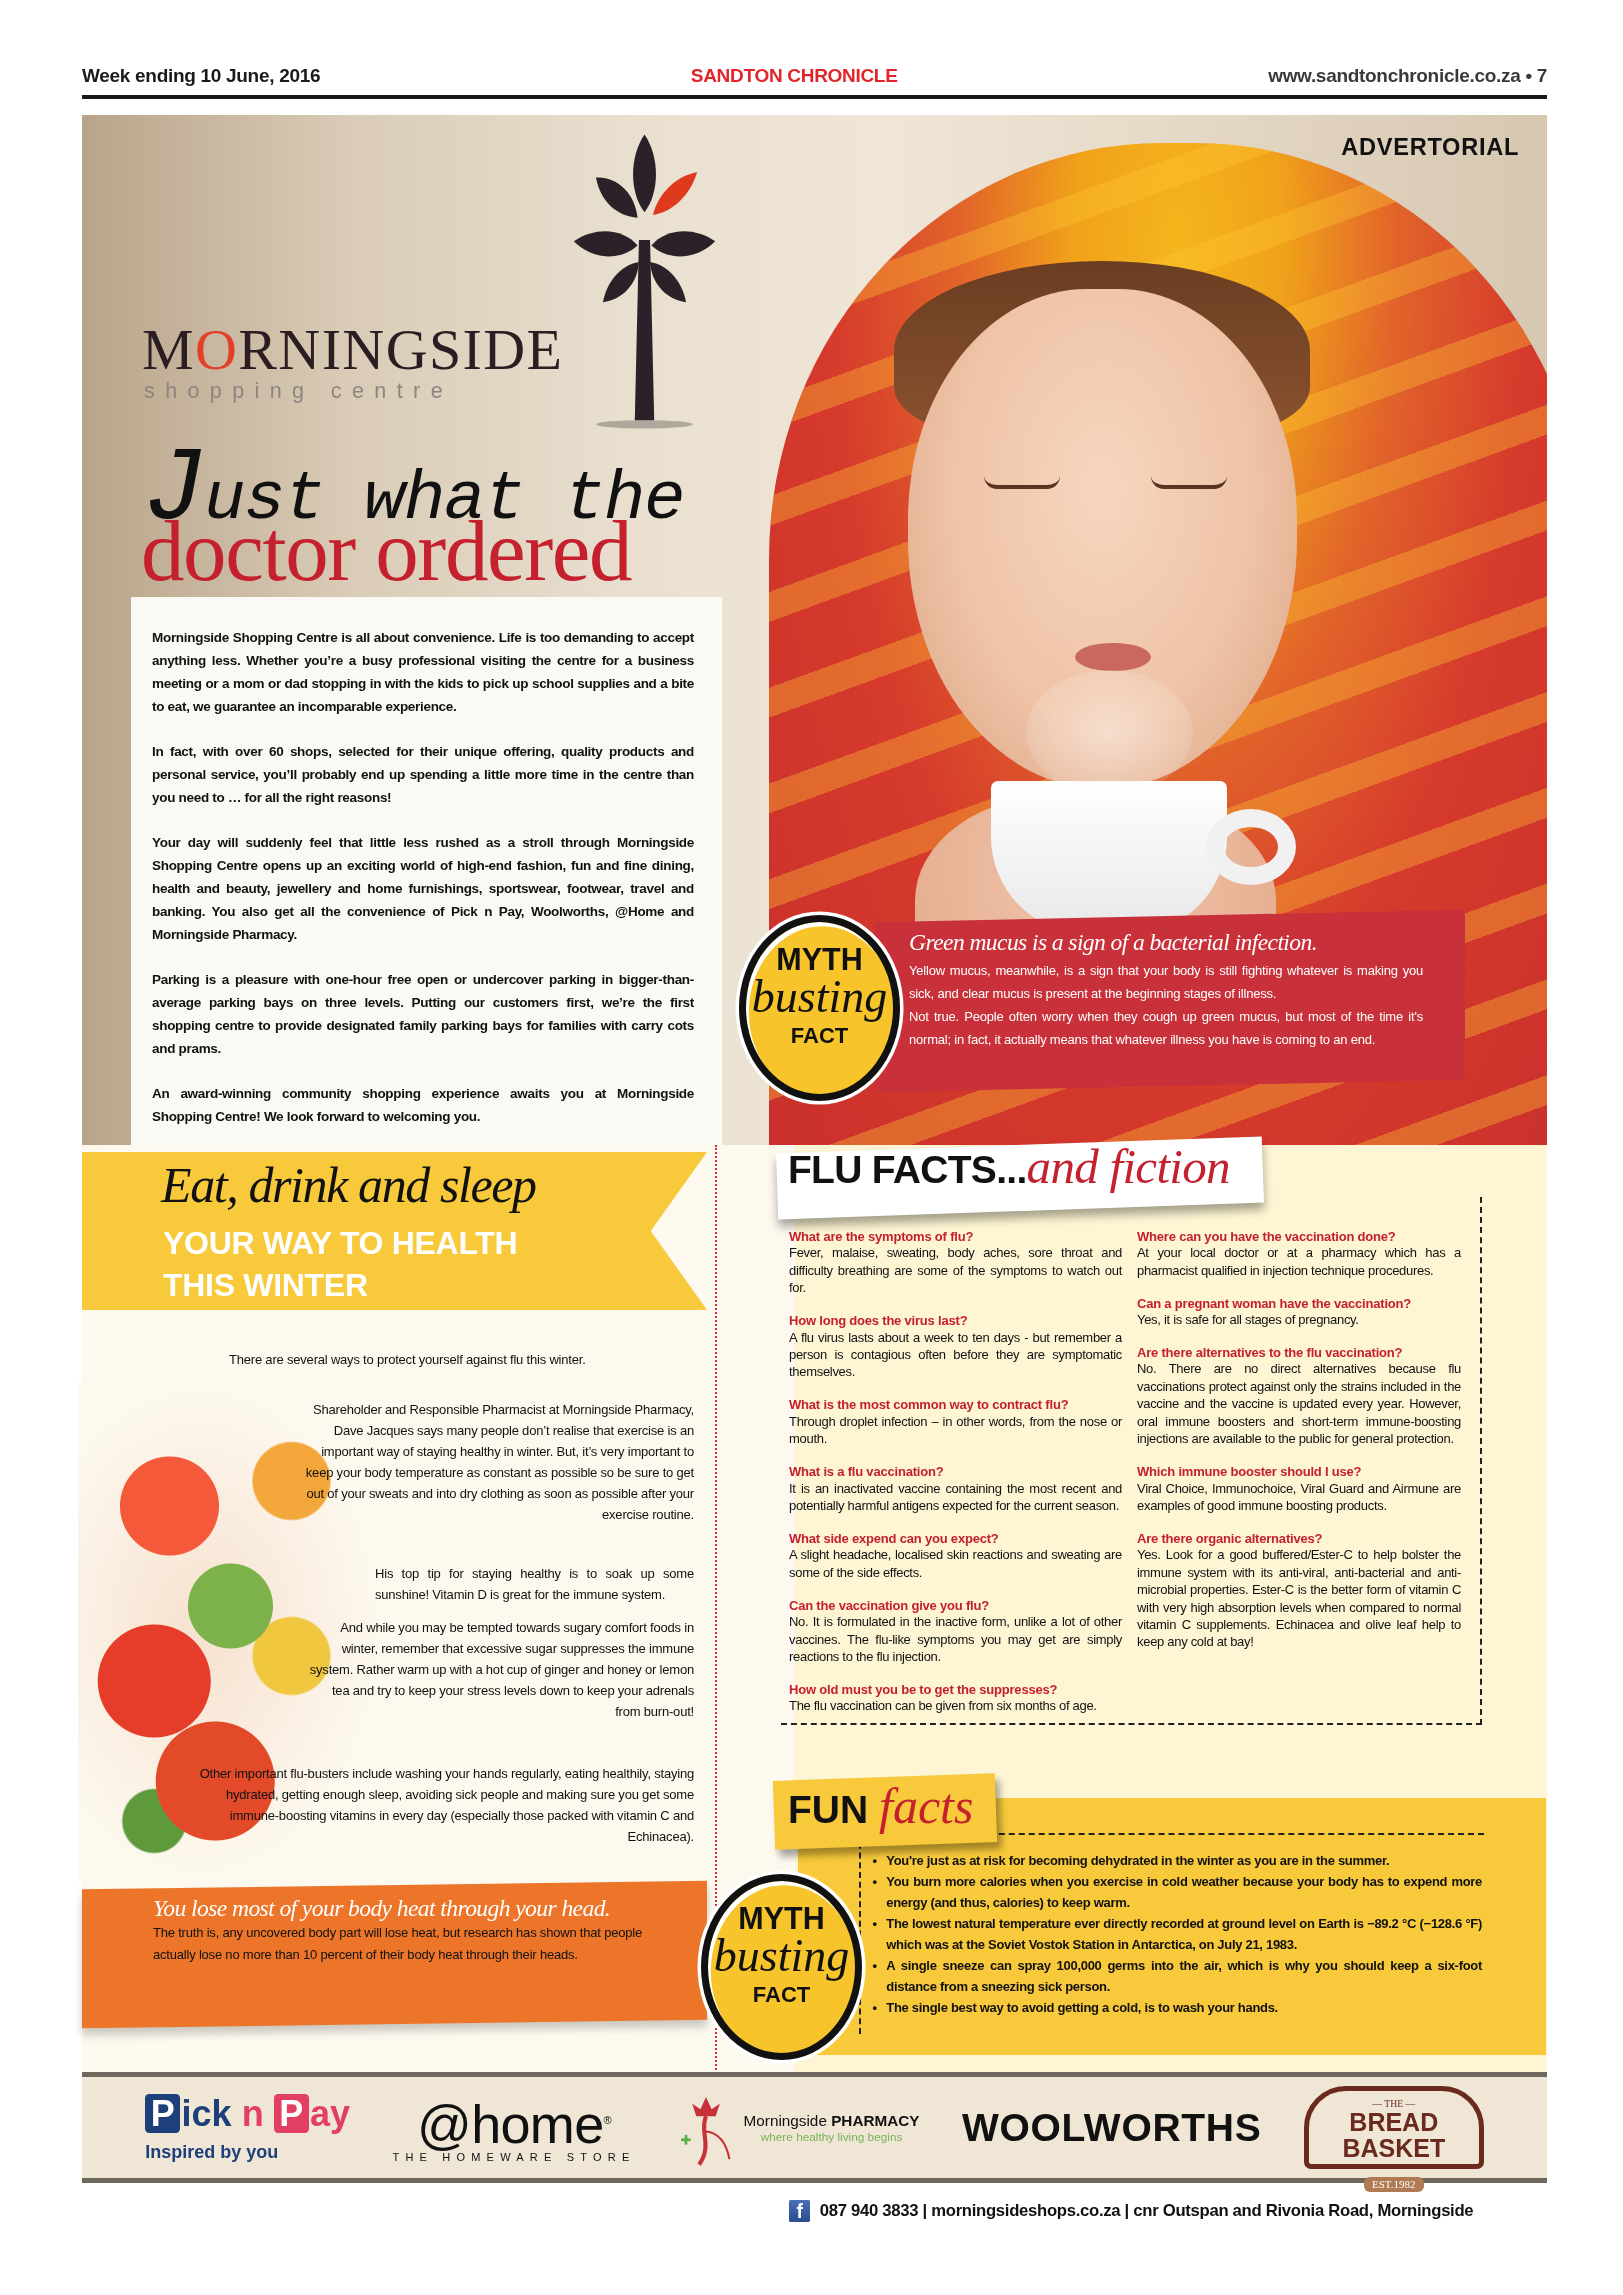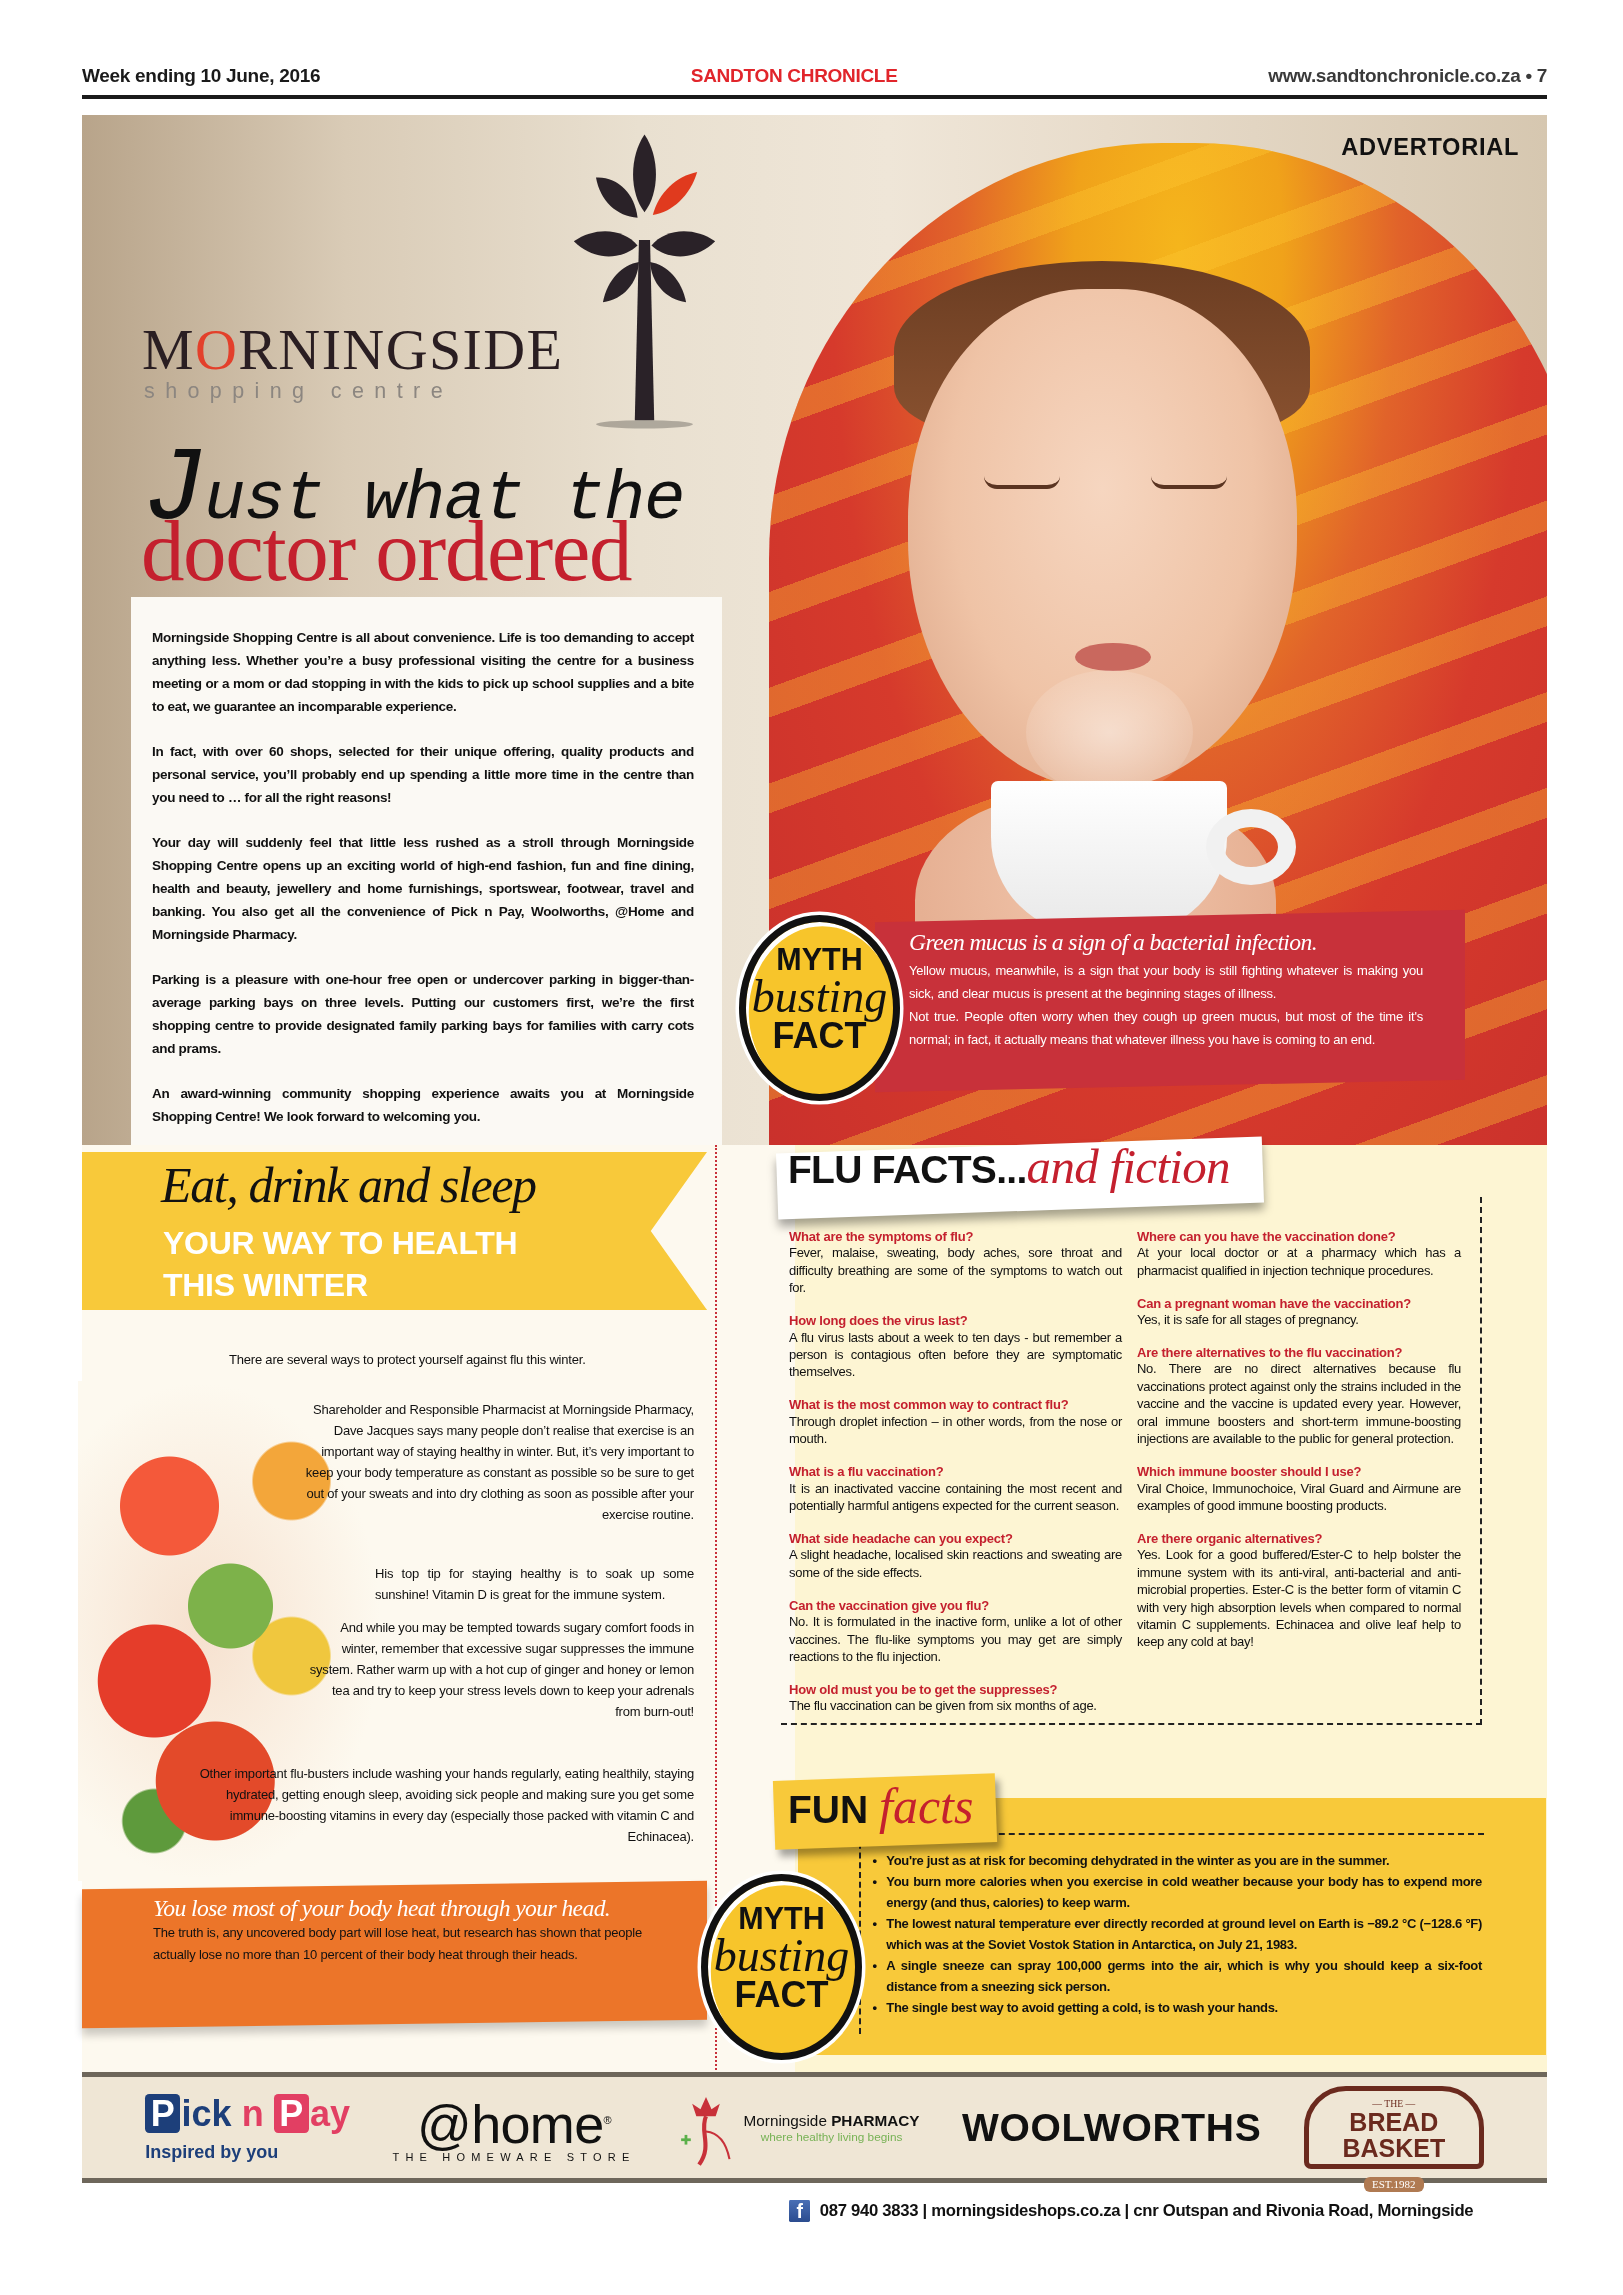--- a/index.html
+++ b/index.html
@@ -50,21 +50,21 @@
 
   
   .myth-banner-red { position: absolute; left: 875px; top: 916px; width: 590px; height: 170px; background: #c8313a; transform: skewY(-1.2deg); z-index: 5; }
   .myth-red-text { position: absolute; left: 909px; top: 929px; width: 514px; z-index: 6; color: #fff; }
   .myth-red-text .q { font-family: "Liberation Serif", serif; font-style: italic; font-size: 23.6px; letter-spacing: -0.6px; margin-bottom: 2.8px; }
   .myth-red-text p { font-family: "Liberation Sans", sans-serif; font-size: 13px; line-height: 23px; text-align: justify; letter-spacing: -0.2px; }
 
   .myth-badge { position: absolute; width: 161px; height: 186px; border-radius: 50%; background: #f7c52b; border: 7px solid #111; box-shadow: 2.8px 4.2px 0 #fff inset, 0 0 0 3.5px #fff; z-index: 7; text-align: center; font-family: "Liberation Sans", sans-serif; color: #111; }
   .myth-badge .b1 { font-weight: bold; font-size: 30.5px; margin-top: 21px; line-height: 33px; }
   .myth-badge .b2 { font-family: "Liberation Serif", serif; font-style: italic; font-size: 46px; line-height: 42px; }
-  .myth-badge .b3 { font-weight: bold; font-size: 36px; line-height: 35px; }
+  .myth-badge .b3 { font-weight: bold; font-size: 22px; line-height: 35px; }
   .badge-1 { left: 739px; top: 915px; }
   .badge-2 { left: 701px; top: 1874px; }
 
   
   .lower { position: absolute; left: 82px; top: 1145px; width: 1465px; height: 930px; background: #fdf9ef; }
   .lower-right-bg { position: absolute; left: 795px; top: 1145px; width: 752px; height: 930px; background: #fdf5d3; }
   .col-divider { position: absolute; left: 715px; top: 1145px; width: 0; height: 937px; border-left: 2.1px dotted #c8313a; }
 
   .yellow-ribbon { position: absolute; left: 82px; top: 1152px; width: 625px; height: 158px; background: #f8c93a; box-shadow: 0 9.7px 11px rgba(0,0,0,0.25);
                    clip-path: polygon(0 0, 100% 0, 91% 50%, 100% 100%, 0 100%); }
@@ -251,21 +251,21 @@
     </div>
   <div class="qa">
       <div class="fq">What is the most common way to contract flu?</div>
       <div class="fa">Through droplet infection – in other words, from the nose or mouth.</div>
     </div>
   <div class="qa">
       <div class="fq">What is a flu vaccination?</div>
       <div class="fa">It is an inactivated vaccine containing the most recent and potentially harmful antigens expected for the current season.</div>
     </div>
   <div class="qa">
-      <div class="fq">What side headache can you expect?</div>
+      <div class="fq">What side expend can you expect?</div>
       <div class="fa">A slight headache, localised skin reactions and sweating are some of the side effects.</div>
     </div>
   <div class="qa">
       <div class="fq">Can the vaccination give you flu?</div>
       <div class="fa">No. It is formulated in the inactive form, unlike a lot of other vaccines. The flu-like symptoms you may get are simply reactions to the flu injection.</div>
     </div>
   <div class="qa">
       <div class="fq">How old must you be to get the suppresses?</div>
       <div class="fa">The flu vaccination can be given from six months of age.</div>
     </div>

